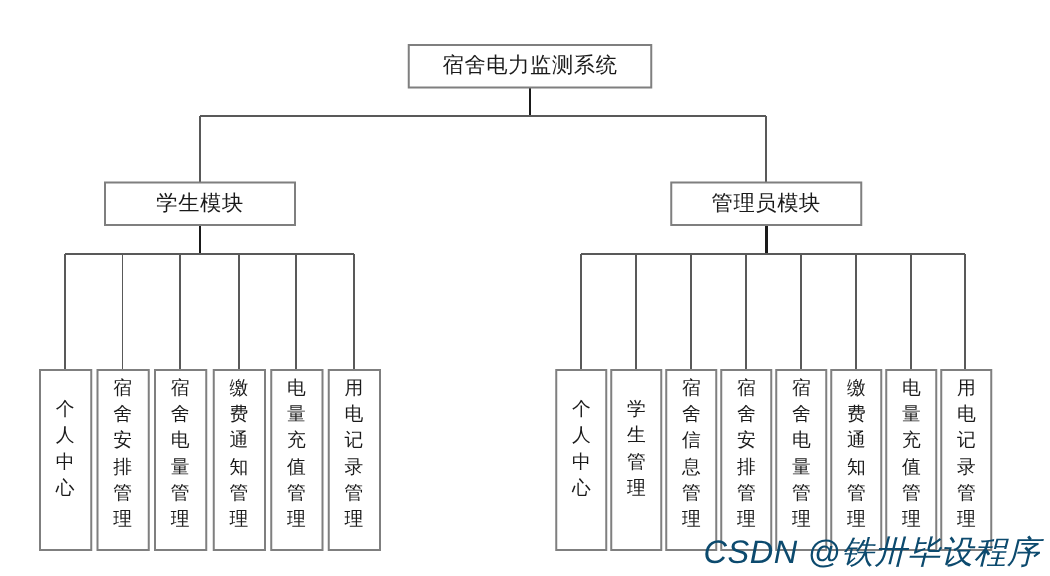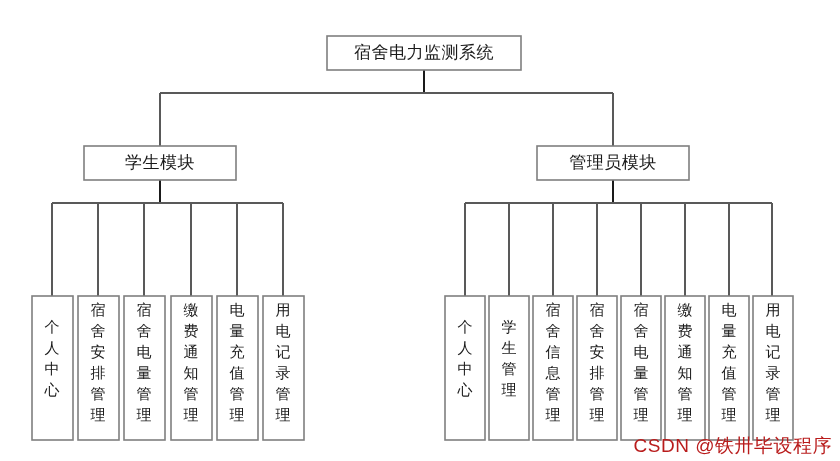--- a/index.html
+++ b/index.html
@@ -55,25 +55,26 @@
     font-family: "Liberation Serif", "DejaVu Serif", serif;
     font-size: 15px;
     fill: #1a1a1a;
     text-anchor: middle;
   }
   .watermark {
     position: absolute;
     right: 8px;
     bottom: 2px;
     font-family: "Liberation Sans", "DejaVu Sans", sans-serif;
-    font-size: 19px;
-    color: #b91c1c;
+    font-size: 26px;
+    color: #0c4a6e;
     white-space: nowrap;
     letter-spacing: 0.5px;
     user-select: none;
+    font-style: italic;
   }
 </style>
 </head>
 <body>
 
 <div id="diagram-root">
   <svg class="diagram" viewBox="0 0 840 461" xmlns="http://www.w3.org/2000/svg">
 
     <g>
       <path class="connector-trunk" d="M 424 70 L 424 93"></path>

